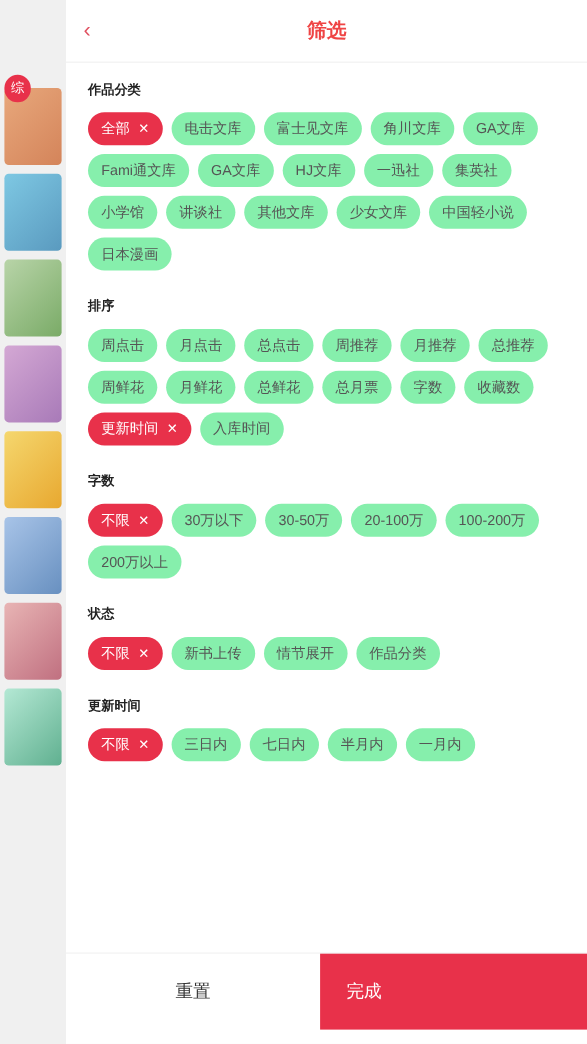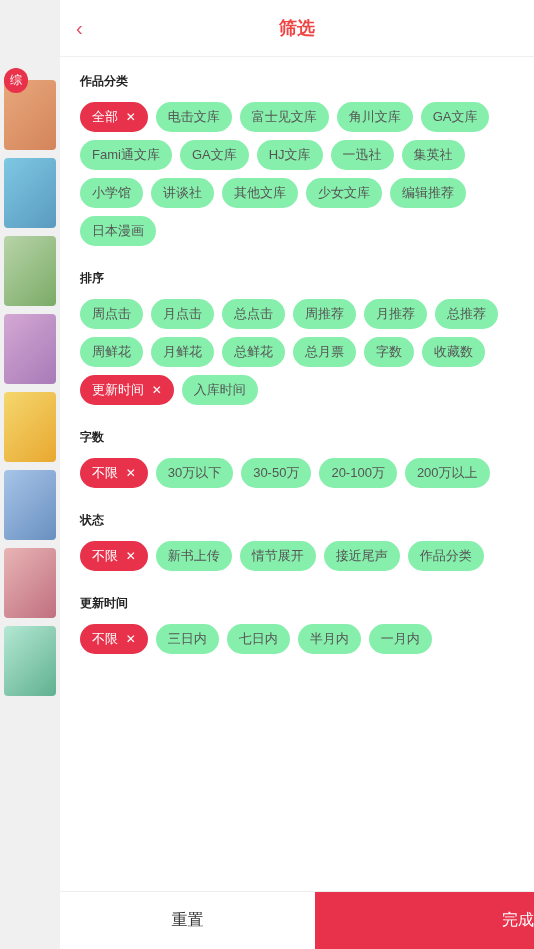--- a/index.html
+++ b/index.html
@@ -130,47 +130,47 @@
     }
 
     .tag.active .tag-close {
       margin-left: 4px;
       font-size: 12px;
     }
 
     
     .bottom-bar {
       position: sticky;
-      bottom: 0;
+      bottom: 13px;
       width: 100%;
       display: flex;
       border-top: 1px solid #eee;
       background: #fff;
     }
 
     .reset-btn {
       flex: 1;
       padding: 18px;
       font-size: 16px;
       color: #333;
       background: #fff;
       border: none;
       cursor: pointer;
       text-align: center;
     }
 
     .confirm-btn {
       flex: 1;
-      padding: 0;
+      padding: 24px;
       font-size: 16px;
       color: #fff;
       background: #e8314a;
       border: none;
       cursor: pointer;
-      text-align: right;
+      text-align: left;
     }
 
     
     .top-tab {
       position: absolute;
       top: 68px;
       left: 4px;
       background: #e8314a;
       color: #fff;
       font-size: 12px;
@@ -217,21 +217,21 @@
           <button class="tag">GA文库</button>
           <button class="tag">Fami通文库</button>
           <button class="tag">GA文库</button>
           <button class="tag">HJ文库</button>
           <button class="tag">一迅社</button>
           <button class="tag">集英社</button>
           <button class="tag">小学馆</button>
           <button class="tag">讲谈社</button>
           <button class="tag">其他文库</button>
           <button class="tag">少女文库</button>
-          <button class="tag">编辑推荐</button>
+          <button class="tag">中国轻小说</button>
           <button class="tag">日本漫画</button>
         </div>
       </div>
 
       <div class="section">
         <div class="section-title">排序</div>
         <div class="tags-wrap">
           <button class="tag">周点击</button>
           <button class="tag">月点击</button>
           <button class="tag">总点击</button>
@@ -249,31 +249,31 @@
         </div>
       </div>
 
       <div class="section">
         <div class="section-title">字数</div>
         <div class="tags-wrap">
           <button class="tag active">不限 <span class="tag-close">✕</span></button>
           <button class="tag">30万以下</button>
           <button class="tag">30-50万</button>
           <button class="tag">20-100万</button>
+          <button class="tag">100-200万</button>
           <button class="tag">200万以上</button>
         </div>
       </div>
 
       <div class="section">
         <div class="section-title">状态</div>
         <div class="tags-wrap">
           <button class="tag active">不限 <span class="tag-close">✕</span></button>
           <button class="tag">新书上传</button>
           <button class="tag">情节展开</button>
-          <button class="tag">接近尾声</button>
           <button class="tag">作品分类</button>
         </div>
       </div>
 
       <div class="section">
         <div class="section-title">更新时间</div>
         <div class="tags-wrap">
           <button class="tag active">不限 <span class="tag-close">✕</span></button>
           <button class="tag">三日内</button>
           <button class="tag">七日内</button>

